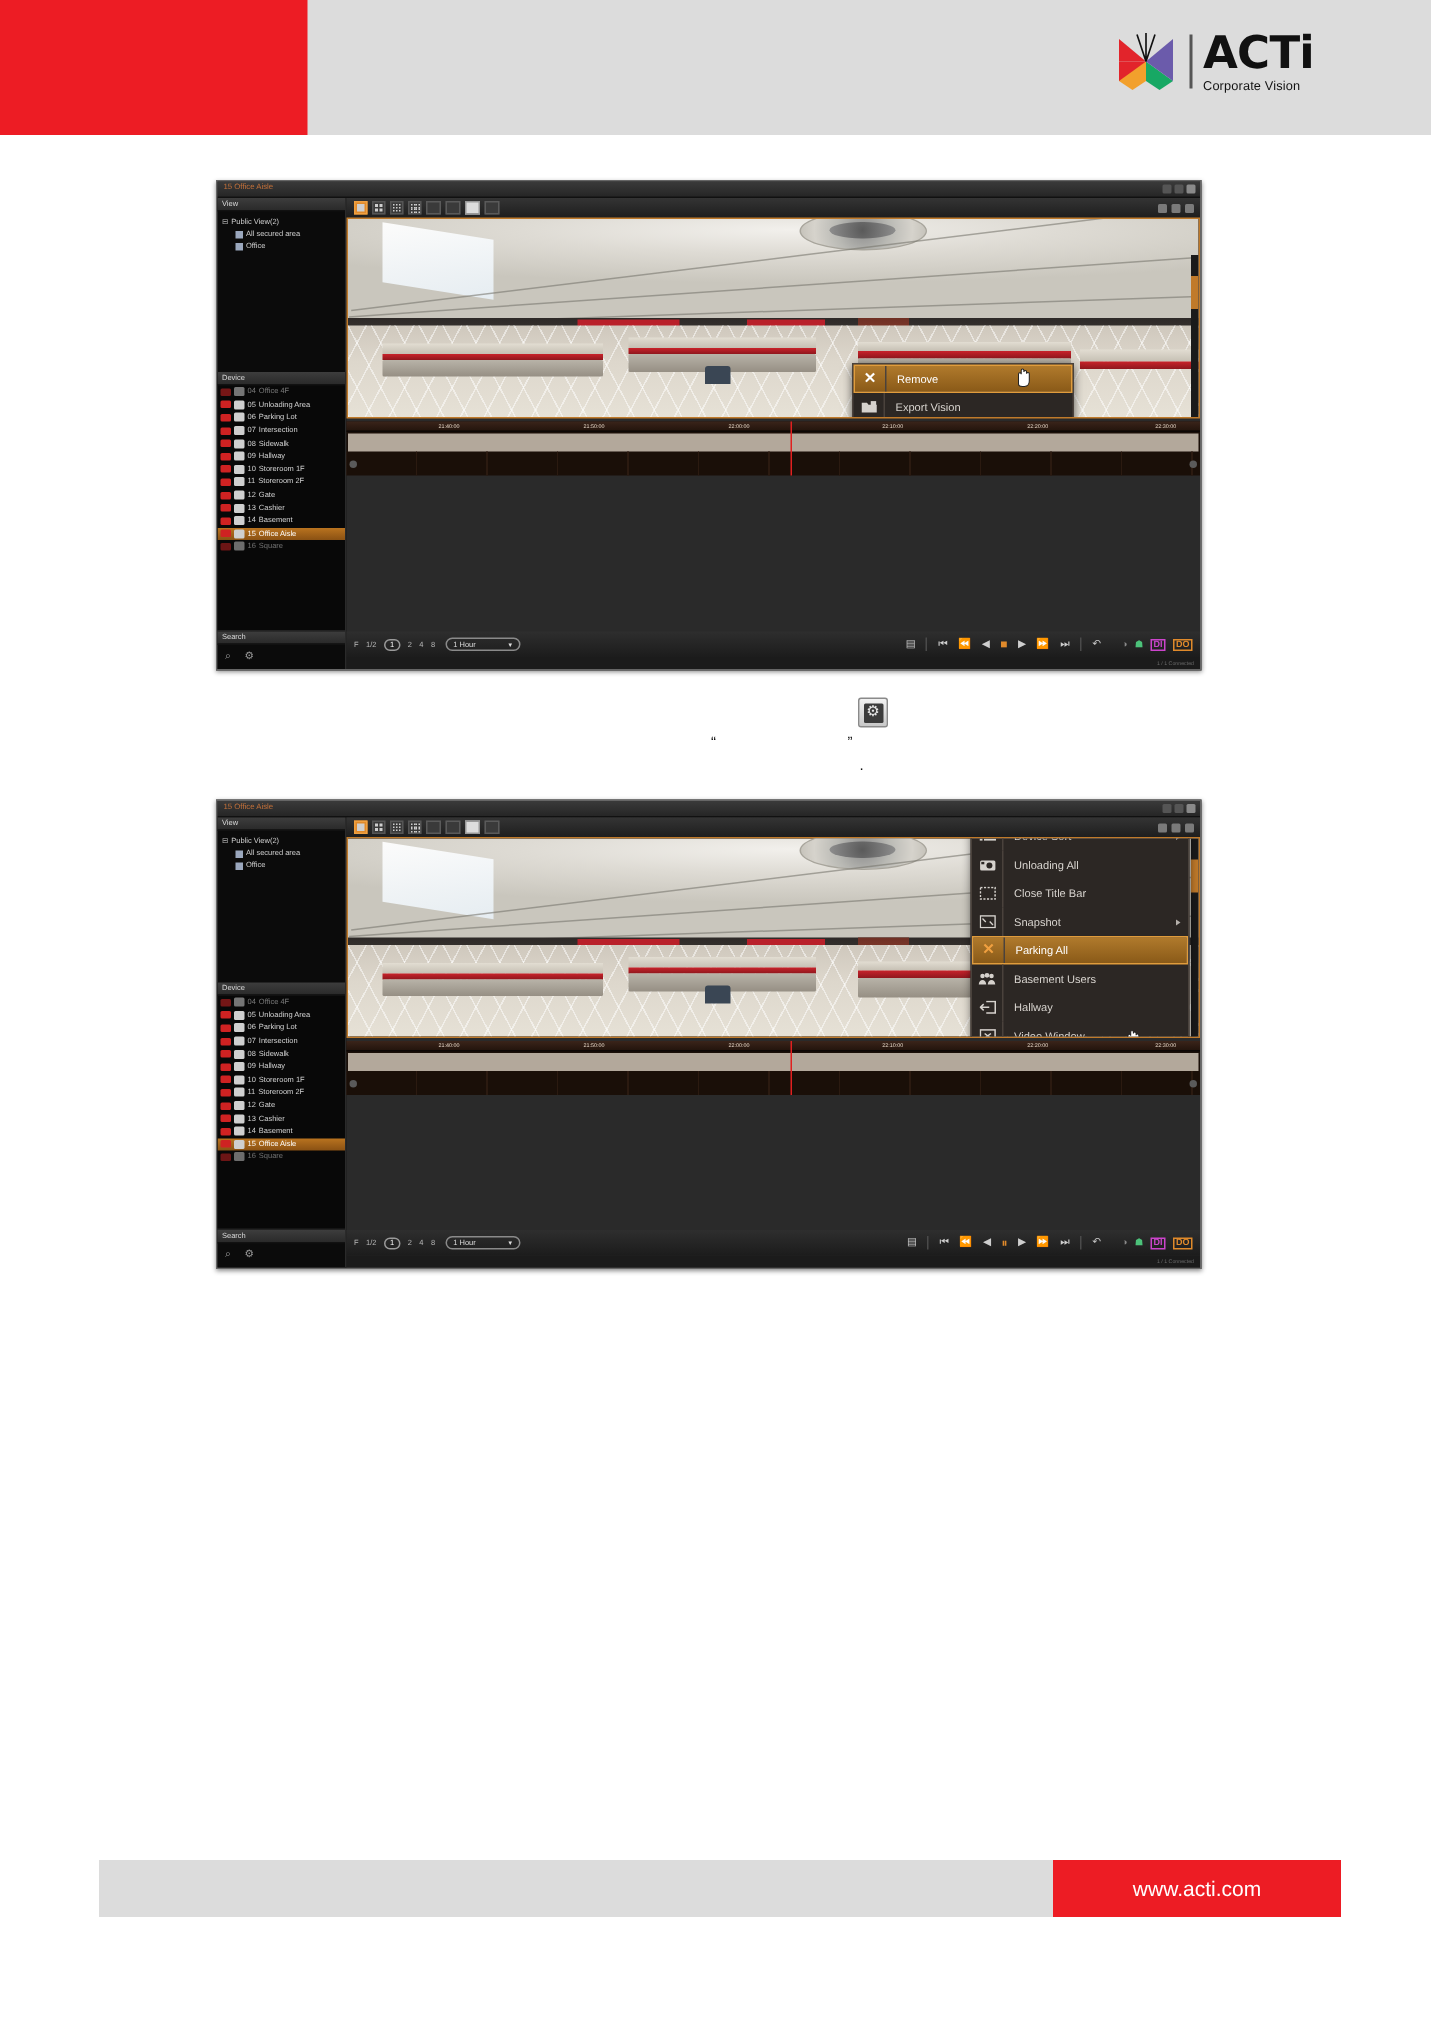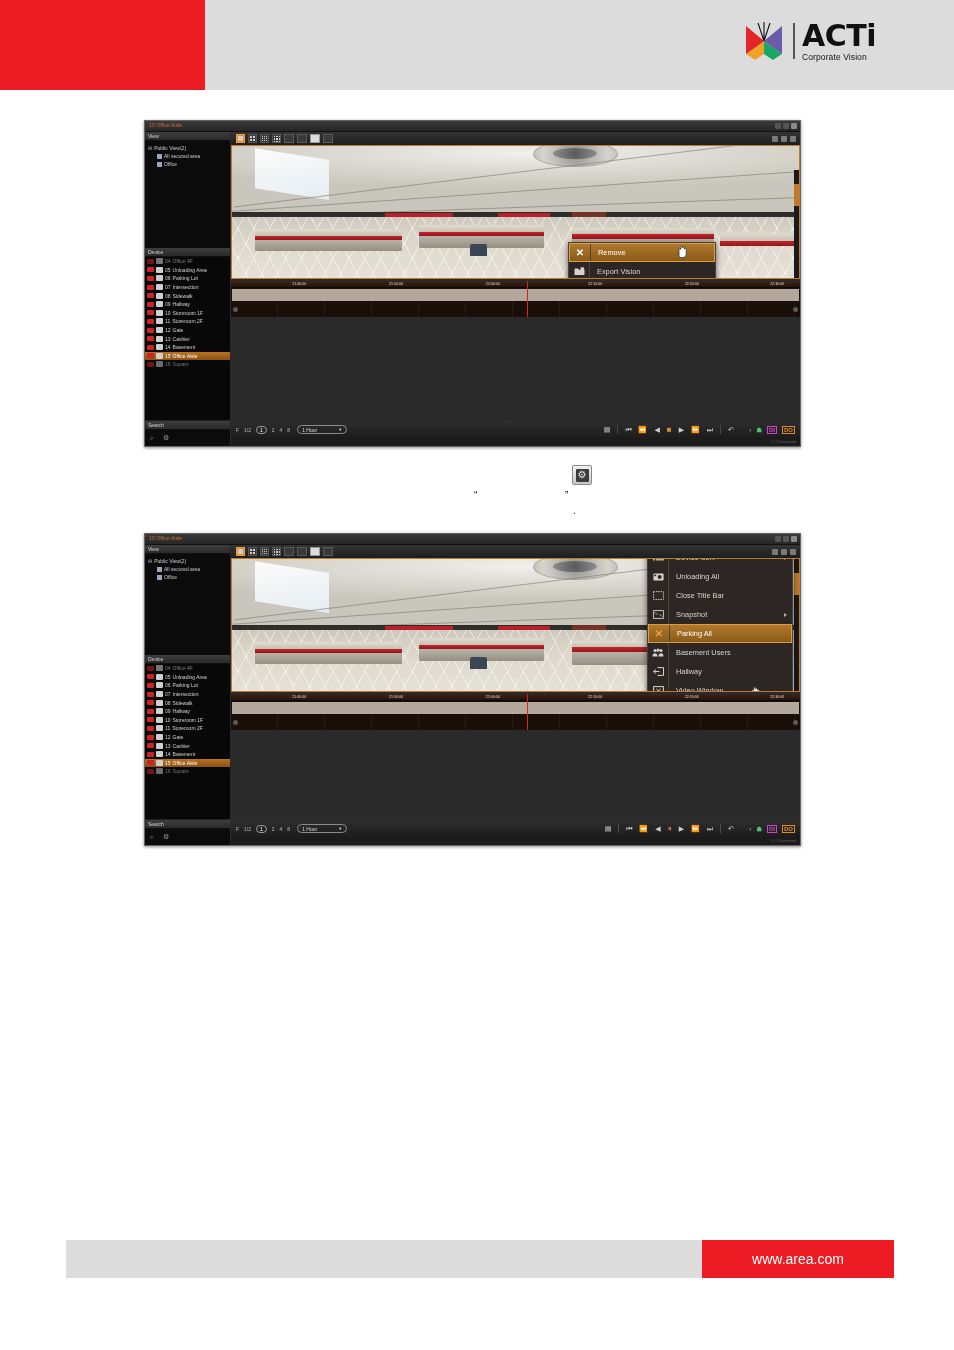--- a/index.html
+++ b/index.html
@@ -994,14 +994,14 @@
       <span class="cr mag">DI</span>
       <span class="cr org">DO</span>
     </div>
   </div>
   <div class="nvr-status">
     <span class="status-txt">1 / 1 Connected</span>
   </div>
 </div>
 
 <div class="page-footer">
-  <div class="footer-url">www.area.com</div>
+  <div class="footer-url">www.acti.com</div>
 </div>
 
 </body></html>

